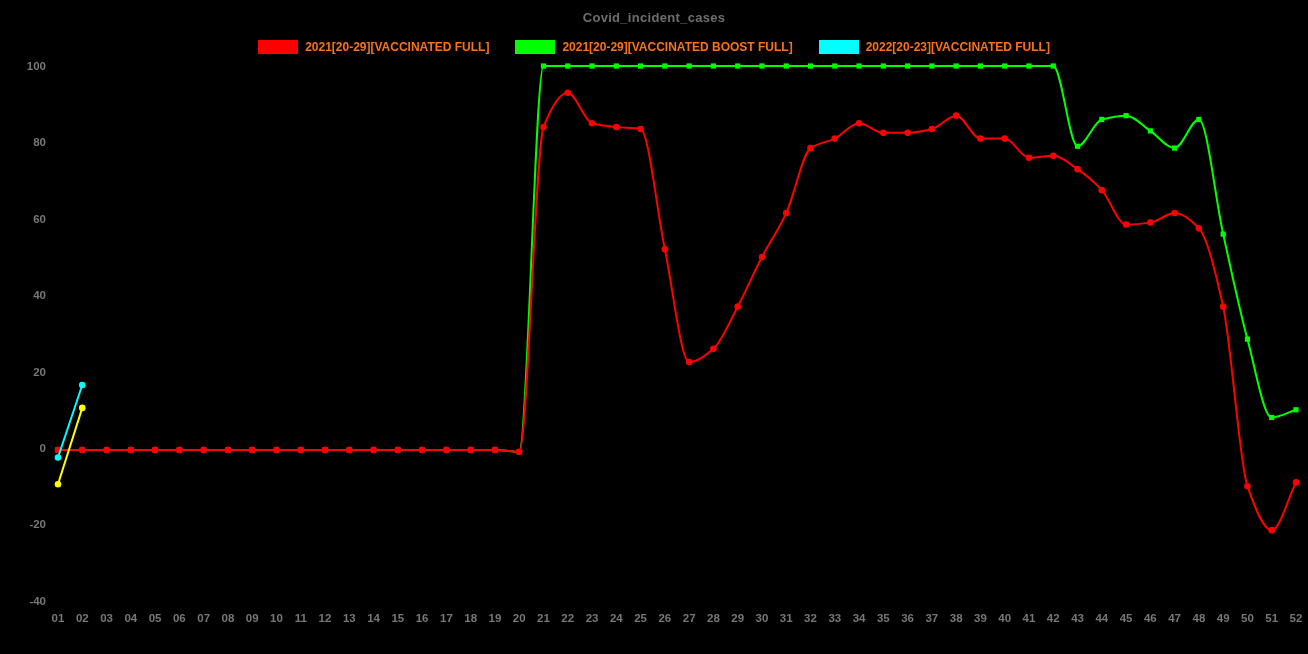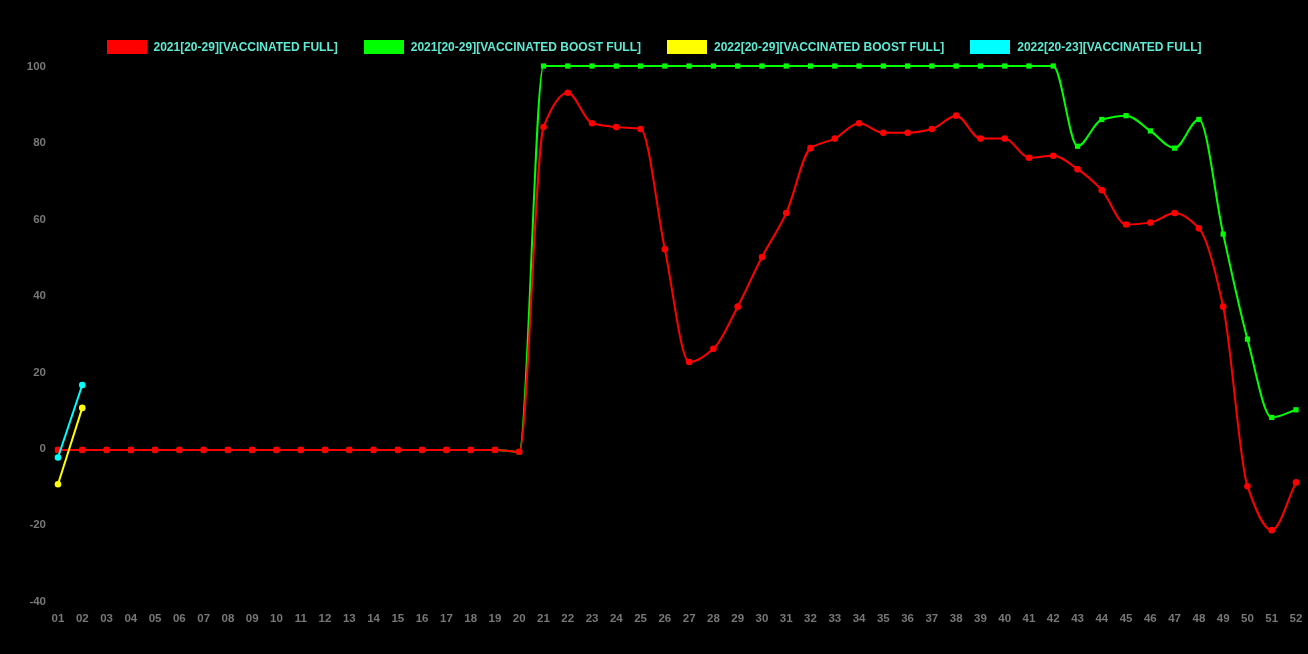--- a/index.html
+++ b/index.html
@@ -10,43 +10,40 @@
   .chart-title{
     position:absolute;top:10px;left:0;right:0;text-align:center;
     font-size:13px;font-weight:bold;color:#6e6e6e;letter-spacing:.3px;
   }
   .legend{
     position:absolute;top:40px;left:0;right:0;
     display:flex;justify-content:center;align-items:center;gap:26px;
   }
   .legend-item{display:flex;align-items:center;gap:7px;cursor:pointer;}
   .legend-swatch{width:40px;height:14px;display:inline-block;}
-  .legend-label{font-size:12px;font-weight:bold;color:#5eead4;white-space:nowrap;}
+  .legend-label{font-size:12px;font-weight:bold;color:#f97316;white-space:nowrap;}
   svg.plot{position:absolute;left:0;top:0;}
   .tick{
     font-family:"Liberation Sans",sans-serif;
     font-size:11.5px;font-weight:bold;fill:#777777;
   }
 </style>
 </head>
 <body>
 
 <div class="canvas">
+  <div class="chart-title">Covid_incident_cases</div>
   <div class="legend" id="legend">
       <div class="legend-item">
         <span class="legend-swatch" style="background: rgb(255, 0, 0);"></span>
         <span class="legend-label">2021[20-29][VACCINATED FULL]</span>
       </div>
       <div class="legend-item">
         <span class="legend-swatch" style="background: rgb(0, 255, 0);"></span>
         <span class="legend-label">2021[20-29][VACCINATED BOOST FULL]</span>
-      </div>
-      <div class="legend-item">
-        <span class="legend-swatch" style="background: rgb(255, 255, 0);"></span>
-        <span class="legend-label">2022[20-29][VACCINATED BOOST FULL]</span>
       </div>
       <div class="legend-item">
         <span class="legend-swatch" style="background: rgb(0, 255, 255);"></span>
         <span class="legend-label">2022[20-23][VACCINATED FULL]</span>
       </div>
     </div>
   <svg class="plot" id="plot" width="1308" height="654" viewBox="0 0 1308 654">
       <text x="46" y="70" text-anchor="end" class="tick">100</text>
       <text x="46" y="146.40000000000003" text-anchor="end" class="tick">80</text>
       <text x="46" y="222.8" text-anchor="end" class="tick">60</text>

